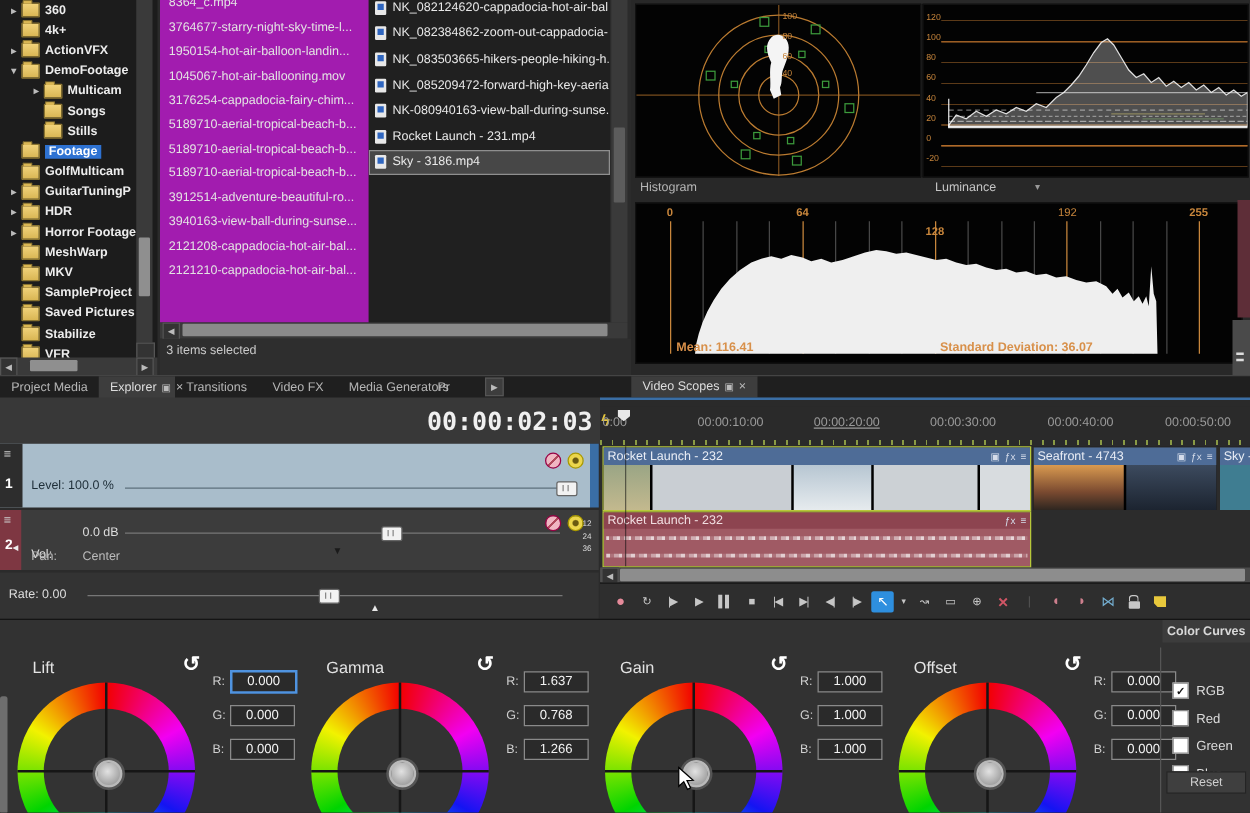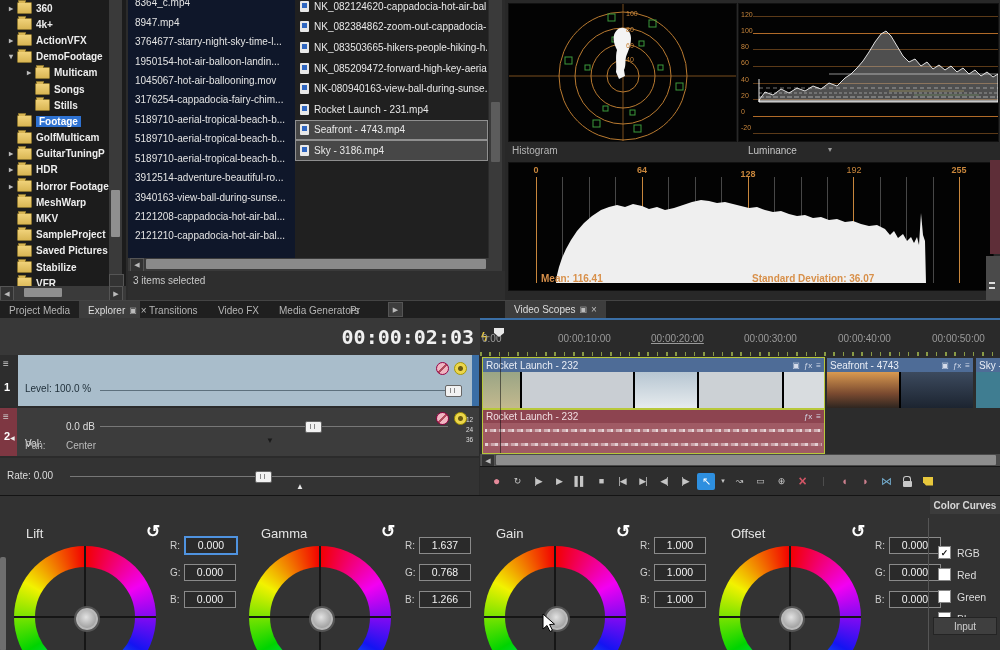--- a/index.html
+++ b/index.html
@@ -11,21 +11,21 @@
   .tree-row{display:flex;align-items:center;height:16.2px;white-space:nowrap;color:#ededed;font-weight:bold;cursor:default}
   .tree-row .tw{width:12px;margin-left:5px;font-size:8px;color:#bbb;text-align:center;flex:0 0 auto}
   .tree-row.lvl2 .tw{margin-left:23px}
   .folder{width:13px;height:10px;background:linear-gradient(#f0d27a,#d9b654);border:1px solid #8a7430;border-radius:1px;position:relative;flex:0 0 auto;margin-right:4px}
   .folder::before{content:"";position:absolute;left:0;top:-3px;width:6px;height:2px;background:#d9b654;border:1px solid #8a7430;border-bottom:none;border-radius:1px 1px 0 0}
   .tree-row.sel .tlabel{background:#2e72d2;color:#fff;padding:0 3px}
   .sb-v{background:#3a3a3a}
   .sb-th{background:#8f8f8f;border-radius:1px}
   .sb-btn{background:#333;color:#bbb;display:flex;align-items:center;justify-content:center;font-size:7px;border:1px solid #555}
   
-  #files1{left:128px;top:0;width:167px;height:258px;background:#0f172a;overflow:hidden}
+  #files1{left:128px;top:0;width:167px;height:258px;background:#a21caf;overflow:hidden}
   #files1 .inner{position:absolute;top:-7px;left:0;right:0}
   .f1row{height:19.45px;display:flex;align-items:center;padding-left:7px;color:#e3e3e3;white-space:nowrap;overflow:hidden}
   #files2{left:295px;top:0;width:193px;height:258px;background:#202020;overflow:hidden}
   #files2 .inner{position:absolute;top:-4px;left:0;right:0}
   .f2row{height:18.6px;display:flex;align-items:center;padding-left:4px;color:#e8e8e8;white-space:nowrap;overflow:hidden;border:1px solid transparent}
   .f2row.sel{background:#474747;border-color:#8f8f8f}
   .ficon{width:9px;height:11px;background:#e8e8e8;border-radius:1px;position:relative;margin-right:5px;flex:0 0 auto}
   .ficon::after{content:"";position:absolute;left:2px;top:2px;width:5px;height:5px;background:#2f66c0}
   #fstatus{left:128px;top:271px;width:377px;height:29px;background:#2e2e2e;color:#c9c9c9;padding:4px 0 0 5px;box-sizing:border-box}
   
@@ -234,23 +234,20 @@
   <div class="abs sb-th" style="left:24px;top:2px;width:38px;height:9px"></div>
 </div>
 
 <div id="files1" class="abs">
   <div class="inner">
 
       <div class="f1row">
         <span>8364_c.mp4</span>
       </div>
 
-      <div class="f1row">
-        <span>8947.mp4</span>
-      </div>
 
       <div class="f1row">
         <span>3764677-starry-night-sky-time-l...</span>
       </div>
 
       <div class="f1row">
         <span>1950154-hot-air-balloon-landin...</span>
       </div>
 
       <div class="f1row">
@@ -318,24 +315,20 @@
         <span class="ficon"></span>
         <span>NK-080940163-view-ball-during-sunse...</span>
       </div>
 
       <div class="f2row">
         <span class="ficon"></span>
         <span>Rocket Launch - 231.mp4</span>
       </div>
 
 
-      <div class="f2row sel">
-        <span class="ficon"></span>
-        <span>Seafront - 4743.mp4</span>
-      </div>
 
       <div class="f2row sel">
         <span class="ficon"></span>
         <span>Sky - 3186.mp4</span>
       </div>
     </div>
 </div>
 <div class="abs sb-v" style="left:489px;top:0;width:13px;height:258px">
   <div class="sb-th abs" style="left:2px;top:102px;width:9px;height:60px;background:#5c5c5c"></div>
 </div>
@@ -434,21 +427,21 @@
         <div style="position: absolute; top: 0px; bottom: 0px; width: 1px; left: 397.3px; background: rgba(200, 200, 200, 0.35);"></div>
         <div style="position: absolute; top: 0px; bottom: 0px; width: 1px; left: 423.75px; background: rgba(200, 200, 200, 0.35);"></div>
         <div style="position: absolute; top: 0px; bottom: 0px; width: 1px; left: 450.2px; background: rgb(200, 134, 60);"></div>
       </div>
     <div>
 
         <span class="olabel" style="top: 2px; transform: translateX(-50%); font-size: 9px; font-weight: bold; left: 27px;">0</span>
 
         <span class="olabel" style="top: 2px; transform: translateX(-50%); font-size: 9px; font-weight: bold; left: 133px;">64</span>
 
-        <span class="olabel" style="top: 6px; transform: translateX(-50%); font-size: 9px; font-weight: bold; left: 239px;">128</span>
+        <span class="olabel" style="top: 17px; transform: translateX(-50%); font-size: 9px; font-weight: bold; left: 239px;">128</span>
 
         <span class="olabel" style="top: 2px; transform: translateX(-50%); font-size: 9px; font-weight: normal; left: 345px;">192</span>
 
         <span class="olabel" style="top: 2px; transform: translateX(-50%); font-size: 9px; font-weight: bold; left: 450px;">255</span>
       </div>
     <svg class="abs" style="left:0;top:0" width="484" height="127">
       <path d="M47,120 L48,112 L50,104 L53,95 L57,86 L62,77 L68,68 L75,60 L83,53 L92,47 L100,44 L108,42 L116,44 L124,41 L133,43 L140,46 L148,44 L156,47 L165,45 L174,42 L183,39 L192,37 L200,38 L208,40 L216,39 L224,41 L232,43 L240,45 L248,44 L256,47 L264,49 L272,48 L280,51 L288,53 L296,52 L304,55 L312,54 L320,57 L328,56 L336,59 L344,58 L352,61 L360,63 L368,62 L376,66 L381,72 L385,68 L389,75 L394,71 L398,78 L402,74 L405,80 L408,74 L410,82 L412,50 L414,72 L416,78 L417,120 Z" fill="#efefef"></path>
     </svg>
     <span class="stat" style="left:32px;top:110px">Mean: 116.41</span>
     <span class="stat" style="left:243px;top:110px">Standard Deviation: 36.07</span>
@@ -797,18 +790,18 @@
       <div class="chk" style="top: 94px;">
         <span class="box"></span>
         <span>Green</span>
       </div>
 
       <div class="chk" style="top: 116px;">
         <span class="box"></span>
         <span>Blue</span>
       </div>
     </div>
-  <div id="creset">Input</div>
+  <div id="creset">Reset</div>
 
   <svg class="abs" style="left:541px;top:117px" width="16" height="20">
     <path d="M2,1 L2,16 L6,12.5 L9,18.5 L11.5,17.3 L8.6,11.5 L13.5,11.2 Z" fill="#fff" stroke="#000"></path>
   </svg>
 </div>
 
 </body></html>

